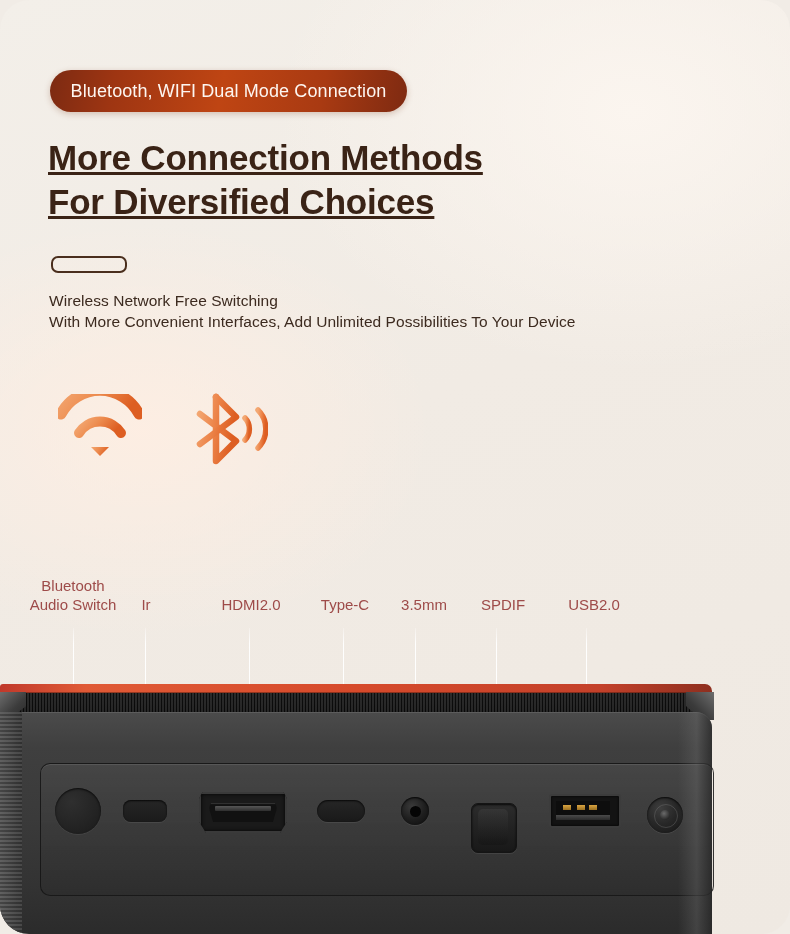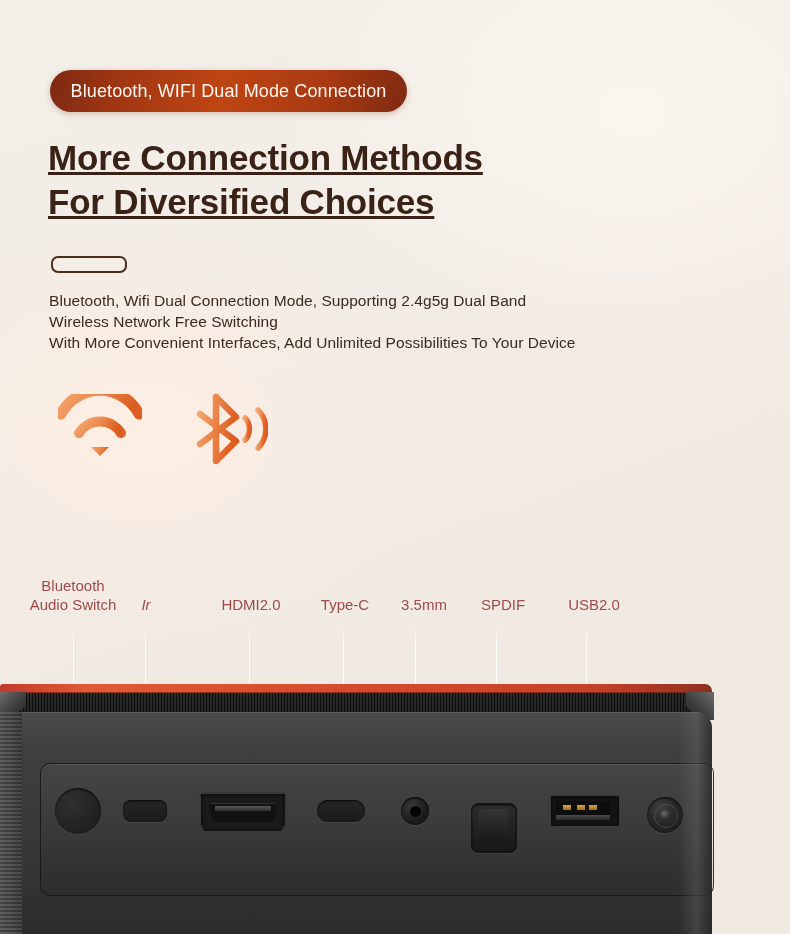--- a/index.html
+++ b/index.html
@@ -15,20 +15,21 @@
   }
   #page {
     position: relative;
     width: 790px;
     height: 934px;
     background:
       radial-gradient(ellipse 420px 300px at 18% 46%, rgba(255,238,226,0.85) 0%, rgba(244,236,229,0) 70%),
       radial-gradient(ellipse 500px 360px at 80% 12%, rgba(252,246,240,0.9) 0%, rgba(243,236,229,0) 72%),
       linear-gradient(160deg, #f3efe9 0%, #f1ebe4 45%, #efe9e2 100%);
     overflow: hidden;
+    border-radius: 29px;
   }
 
   
   .badge-pill {
     position: absolute;
     left: 50px;
     top: 70px;
     width: 357px;
     height: 42px;
     border-radius: 21px;
@@ -366,21 +367,20 @@
   </div>
 
   <div class="headline">
     <span class="ln">More Connection Methods</span>
     <span class="ln">For Diversified Choices</span>
   </div>
 
   <div class="divider-capsule"></div>
 
   <div class="body-copy">
-    <span class="ln">Bluetooth, Wifi Dual Connection Mode, Supporting 2.4g5g Dual Band</span>
     <span class="ln">Wireless Network Free Switching</span>
     <span class="ln">With More Convenient Interfaces, Add Unlimited Possibilities To Your Device</span>
   </div>
 
   <div class="icon-row">
     <svg class="wifi-icon" viewBox="0 0 84 62">
       <defs>
         <linearGradient id="gWifi" x1="0" y1="0" x2="1" y2="0.25">
           <stop offset="0%" stop-color="#f3a873"></stop>
           <stop offset="45%" stop-color="#ed8c4f"></stop>
@@ -409,21 +409,21 @@
         <path d="M72 18 A 27 27 0 0 1 72 56"></path>
       </g>
     </svg>
   </div>
 
   <div class="port-labels">
     <div class="port-label two-line" style="left:17px; top:8px; width:112px;text-align:center;">
       <div>Bluetooth</div>
       <div>Audio Switch</div>
     </div>
-    <div class="port-label" style="left:126px; top:27px; width:40px;font-style:italic;">Ir</div>
+    <div class="port-label" style="left:126px; top:27px; width:40px;">Ir</div>
     <div class="port-label" style="left:204px; top:27px; width:94px;">HDMI2.0</div>
     <div class="port-label" style="left:305px; top:27px; width:80px;text-align:center;">Type-C</div>
     <div class="port-label" style="left:388px; top:27px; width:72px;">3.5mm</div>
     <div class="port-label" style="left:467px; top:27px; width:72px;">SPDIF</div>
     <div class="port-label" style="left:551px; top:27px; width:86px;">USB2.0</div>
   </div>
 
   <div class="leaders">
     <div class="leader" style="left:73px;"></div>
     <div class="leader" style="left:145px;"></div>

